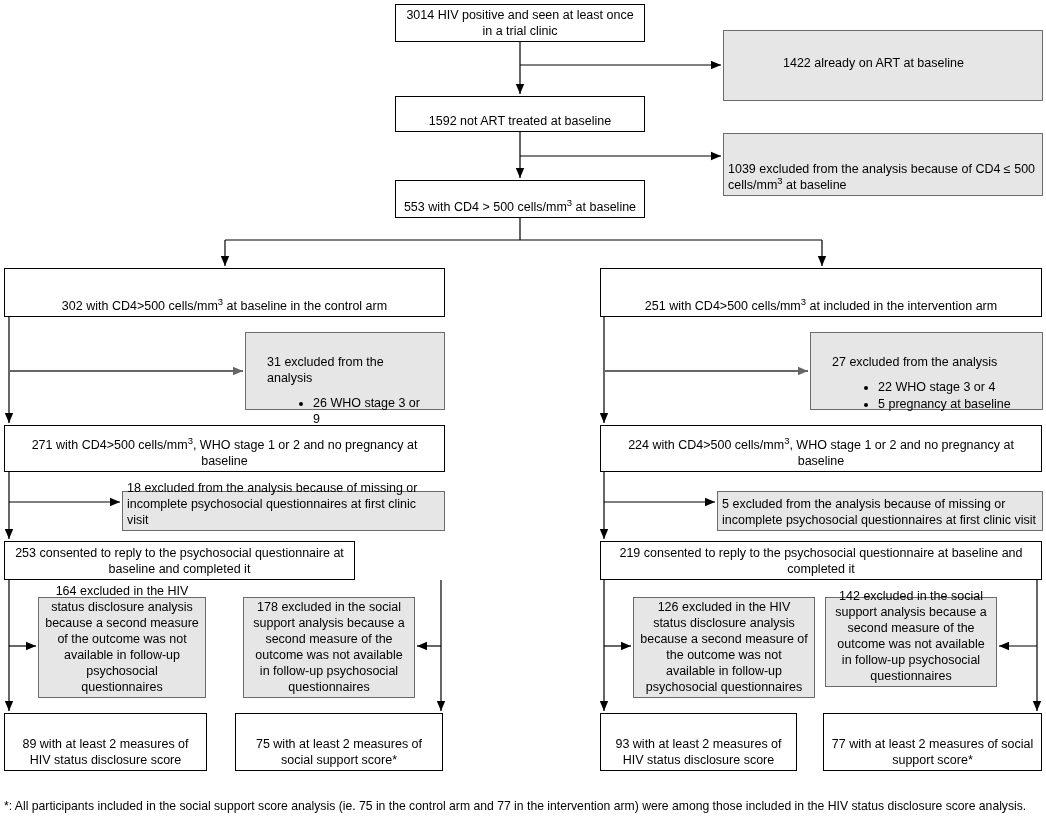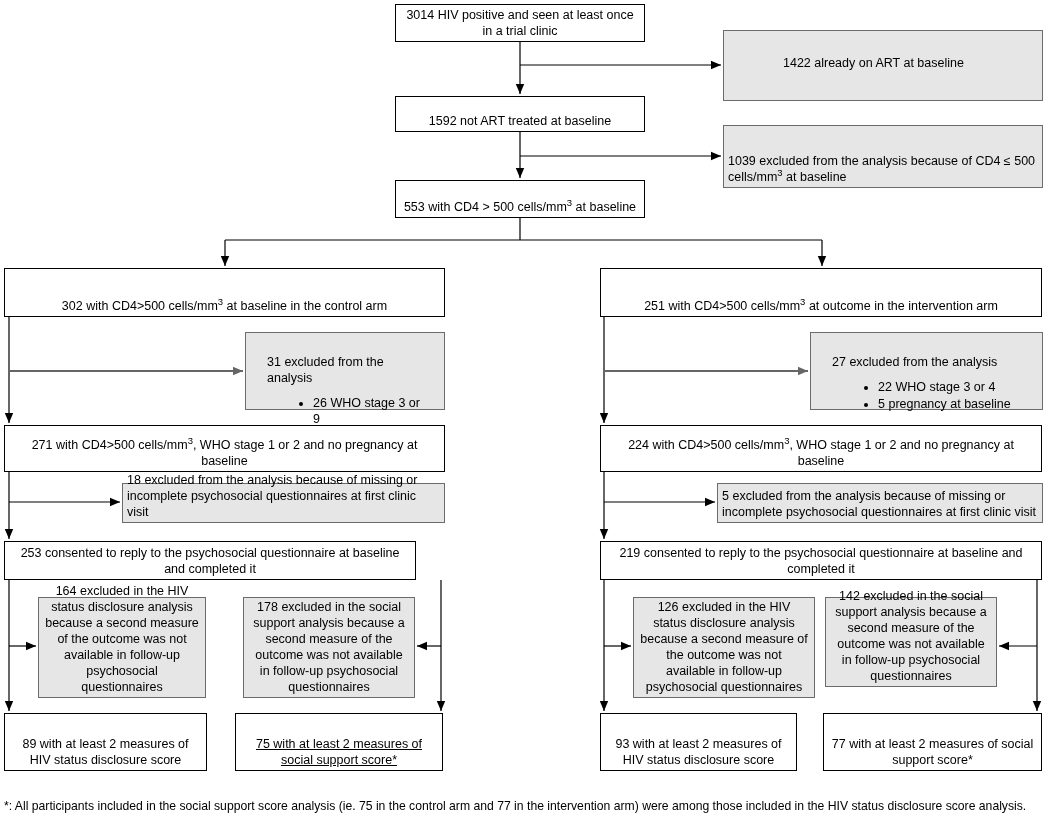--- a/index.html
+++ b/index.html
@@ -32,20 +32,21 @@
     padding: 2px 6px;
   }
   .box.gray {
     background: #e6e6e6;
     border: 1px solid #6b6b6b;
   }
   .box.leftalign {
     justify-content: flex-start;
     text-align: left;
     padding: 2px 4px;
+    margin-top: 8px;
   }
   .box.listbox {
     display: block;
     text-align: left;
     padding: 17px;
   }
   .listbox .list-title { display: block; }
   .listbox ul {
     margin: 9px 0 0 0;
     padding: 0;
@@ -133,21 +134,21 @@
 
   <div class="box" style="left:395px; top:180px; width:250px; height:38px;">
     <span><span>553 with CD4 &gt; 500 cells/mm</span><sup>3</sup><span> at baseline</span></span>
   </div>
 
   <div class="box" style="left:4px; top:268px; width:441px; height:49px;">
     <span><span>302 with CD4&gt;500 cells/mm</span><sup>3</sup><span> at baseline in the control arm</span></span>
   </div>
 
   <div class="box" style="left:600px; top:268px; width:442px; height:49px;">
-    <span><span>251 with CD4&gt;500 cells/mm</span><sup>3</sup><span> at outcome in the intervention arm</span></span>
+    <span><span>251 with CD4&gt;500 cells/mm</span><sup>3</sup><span> at included in the intervention arm</span></span>
   </div>
 
   <div class="box gray listbox gsmall" style="left:245px; top:332px; width:200px; height:78px;">
     <span class="list-title">31 excluded from the analysis</span>
     <ul>
       <li>26 WHO stage 3 or 9</li>
       <li>5 pregnancy at baseline</li>
     </ul>
   </div>
 
@@ -168,21 +169,21 @@
   </div>
 
   <div class="box gray leftalign" style="left:122px; top:483px; width:323px; height:40px;">
     <span>18 excluded from the analysis because of missing or incomplete psychosocial questionnaires at first clinic visit</span>
   </div>
 
   <div class="box gray leftalign" style="left:717px; top:483px; width:326px; height:40px;">
     <span>5 excluded from the analysis because of missing or incomplete psychosocial questionnaires at first clinic visit</span>
   </div>
 
-  <div class="box" style="left:4px; top:541px; width:412px; height:39px;">
+  <div class="box" style="left:4px; top:541px; width:351px; height:39px;">
     <span>253 consented to reply to the psychosocial questionnaire at baseline and completed it</span>
   </div>
 
   <div class="box" style="left:600px; top:541px; width:442px; height:39px;">
     <span>219 consented to reply to the psychosocial questionnaire at baseline and completed it</span>
   </div>
 
   <div class="box gray" style="left:38px; top:597px; width:168px; height:101px;">
     <span>164 excluded in the HIV status disclosure analysis because a second measure of the outcome was not available in follow-up psychosocial questionnaires</span>
   </div>
@@ -196,21 +197,21 @@
   </div>
 
   <div class="box gray" style="left:825px; top:597px; width:172px; height:90px;">
     <span>142 excluded in the social support analysis because a second measure of the outcome was not available in follow-up psychosocial questionnaires</span>
   </div>
 
   <div class="box" style="left:4px; top:713px; width:203px; height:58px;">
     <span>89 with at least 2 measures of HIV status disclosure score</span>
   </div>
 
-  <div class="box" style="left:235px; top:713px; width:208px; height:58px;text-decoration:underline;">
+  <div class="box" style="left:235px; top:713px; width:208px; height:58px;">
     <span>75 with at least 2 measures of social support score*</span>
   </div>
 
   <div class="box" style="left:600px; top:713px; width:197px; height:58px;">
     <span>93 with at least 2 measures of HIV status disclosure score</span>
   </div>
 
   <div class="box" style="left:823px; top:713px; width:219px; height:58px;">
     <span>77 with at least 2 measures of social support score*</span>
   </div>

